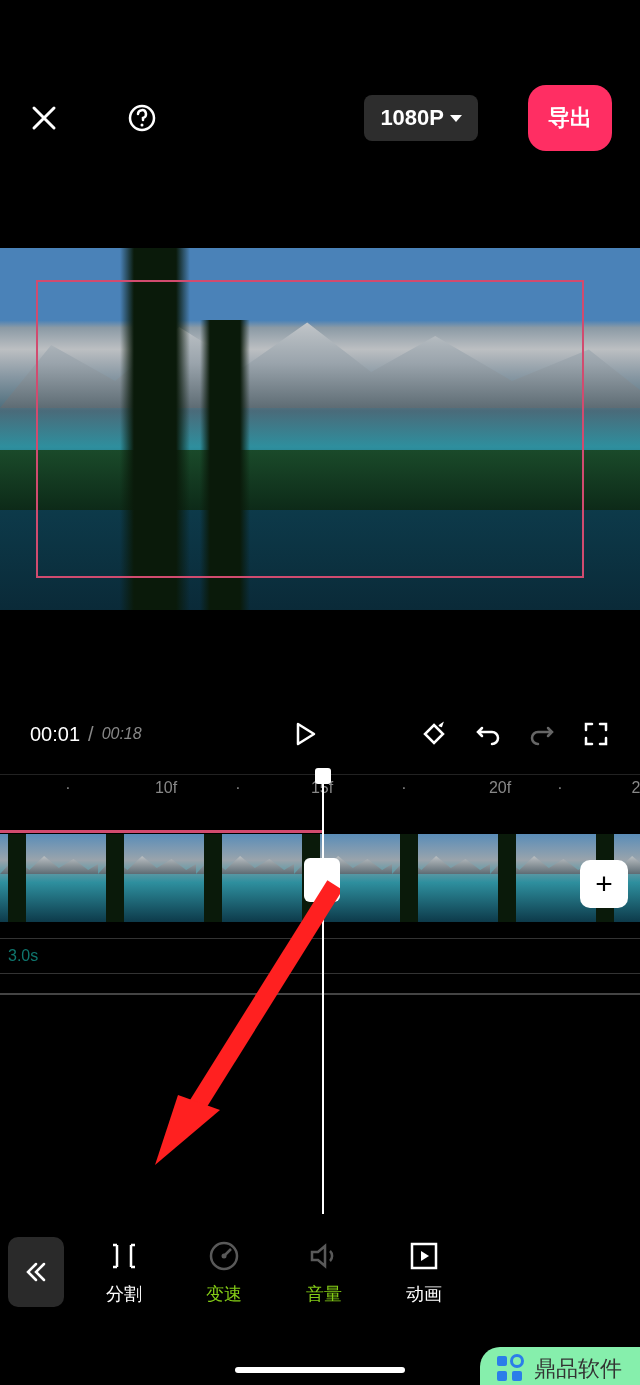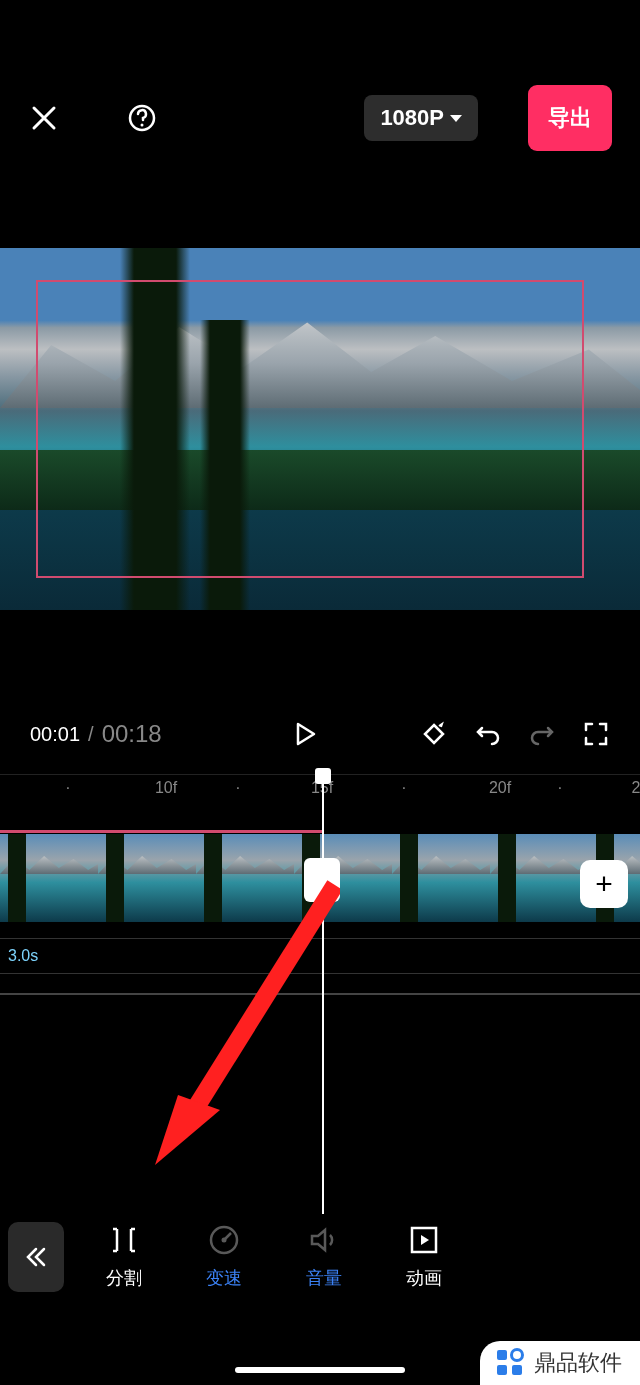--- a/index.html
+++ b/index.html
@@ -34,21 +34,21 @@
     font-size: 22px;
     font-weight: 600;
     display: flex; align-items: center; gap: 6px;
     cursor:pointer;
   }
   .reso-btn .caret {
     width:0;height:0;border-left:6px solid transparent;border-right:6px solid transparent;border-top:7px solid #fff;
   }
   .export-btn {
     background: #ff2e63;
-    border-radius: 9px;
+    border-radius: 18px;
     padding: 18px 20px;
     font-size: 22px;
     font-weight: 600;
     margin-left: 14px;
     cursor:pointer;
   }
 
   
   .preview {
     position: absolute;
@@ -81,21 +81,21 @@
   
   .controls {
     position: absolute;
     top: 714px; left: 0; right: 0;
     height: 40px;
     display:flex; align-items:center;
     padding: 0 30px;
   }
   .time-cur { font-size: 20px; color:#fff; }
   .time-sep { font-size: 20px; color:#888; margin: 0 8px; }
-  .time-tot { font-size: 24px; color:#888; }
+  .time-tot { font-size: 16px; color:#888;font-style:italic; }
   .controls .spacer { flex:1; }
   .play-btn { width:30px; height:30px; display:flex; align-items:center; justify-content:center; cursor:pointer; }
   .ctrl-group { display:flex; gap: 26px; align-items:center; margin-left: 100px; }
   .ctrl-icon { width:28px; height:28px; cursor:pointer; display:flex; align-items:center; justify-content:center; }
   .ctrl-icon.disabled { opacity: 0.4; }
 
   
   .ruler {
     position:absolute;
     top: 774px; left:0; right:0;
@@ -139,21 +139,21 @@
     display:flex; align-items:center; justify-content:center;
     font-size:30px; color:#000; cursor:pointer; z-index:5;
   }
   .clip-top-border { position:absolute; top:830px; left:0; width:322px; height:3px; background:#d14b6f; }
 
   .track2 {
     position:absolute; top:938px; left:0; right:0; height:36px;
     border-top:1px solid #333; border-bottom:1px solid #333;
     display:flex; align-items:center; padding-left:8px;
   }
-  .track2 .dur { font-size:16px; color:#7dd3fc; }
+  .track2 .dur { font-size:16px; color:#0f766e; }
   .tracks-border { position:absolute; top:993px; left:0; right:0; height:2px; background:#444; }
 
   .playhead {
     position:absolute; top:774px; left:322px;
     width:2px; height:440px; background:#fff; z-index:6;
   }
   .playhead::before {
     content:''; position:absolute; top:-6px; left:-7px;
     width:16px; height:16px; background:#fff; border-radius:3px;
   }
@@ -161,43 +161,43 @@
   
   .arrow {
     position:absolute; top:880px; left:150px;
     width:190px; height:290px; z-index:7; pointer-events:none;
   }
 
   
   .toolbar {
     position:absolute; top:1222px; left:0; right:0;
     height:100px;
-    display:flex; align-items:flex-start; gap: 0;
+    display:flex; align-items:center; gap: 0;
     padding: 0 8px;
   }
   .back-chip {
     width:56px; height:70px; background:#2a2a2a; border-radius:10px;
     display:flex; align-items:center; justify-content:center; cursor:pointer;
     margin-right: 10px;
   }
   .tool-item {
     flex: 0 0 100px;
     display:flex; flex-direction:column; align-items:center; gap:8px;
     cursor:pointer;
   }
   .tool-item .ticon { width:36px; height:36px; display:flex; align-items:center; justify-content:center; }
   .tool-item .tlabel { font-size:18px; color:#fff; }
-  .tool-item.dim .tlabel { color:#3b82f6; }
+  .tool-item.dim .tlabel { color:#84cc16; }
   .tool-item.dim svg { opacity:0.35; }
 
   
   .watermark {
     position:absolute; bottom:0; right:0;
-    background:#ffffff; border-top-left-radius:20px;
-    padding: 6px 18px 6px 14px;
+    background:#86efac; border-top-left-radius:20px;
+    padding: 6px 18px 0 14px;
     display:flex; align-items:center; gap:8px;
     z-index:20;
   }
   .watermark .wlogo { width:32px; height:32px; }
   .watermark .wtext { color:#333; font-size:22px; font-weight:500; }
 
   .home-ind { position:absolute; bottom:12px; left:50%; transform:translateX(-50%);
     width:170px; height:6px; background:#fff; border-radius:3px; z-index:19; }
 </style>
 </head>

